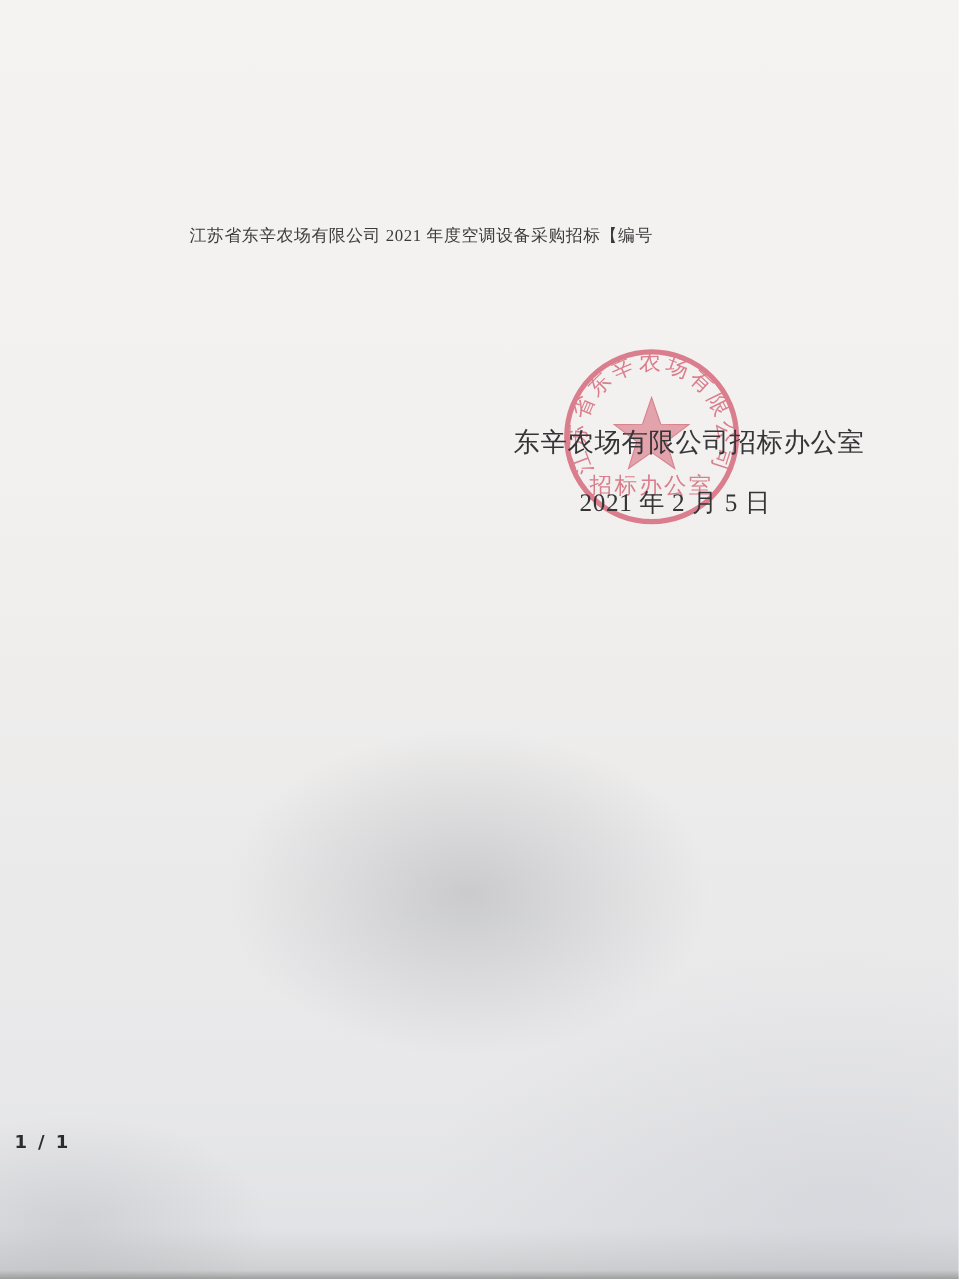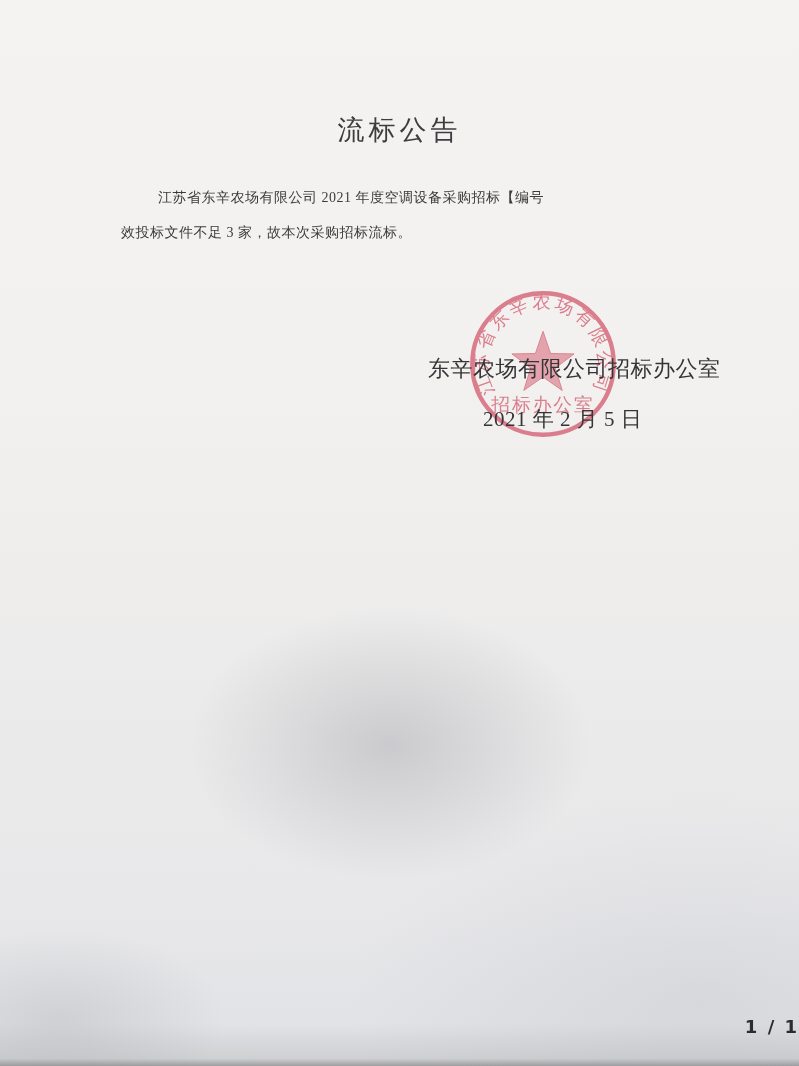--- a/index.html
+++ b/index.html
@@ -70,42 +70,40 @@
     top: 287px;
     width: 154px;
     height: 154px;
     z-index: 2;
     opacity: 0.85;
     filter: blur(0.5px);
   }
 
   .page-number {
     position: absolute;
-    top: 1016px;
+    top: 943px;
     left: 0;
     width: 100%;
-    text-align: right;
+    text-align: left;
     font-family: "DejaVu Sans", "Liberation Sans", sans-serif;
     font-weight: bold;
-    font-size: 18px;
+    font-size: 15px;
     letter-spacing: 2px;
     color: #2c2c2e;
     padding-left: 12px;
   }
 </style>
 </head>
 <body>
 
 <div class="page">
 
-  <div class="title">流标公告</div>
 
   <div class="body-text">
     <div class="body-line indent">江苏省东辛农场有限公司 2021 年度空调设备采购招标【编号</div>
-    <div class="body-line">效投标文件不足 3 家，故本次采购招标流标。</div>
   </div>
 
   <div class="seal">
     <svg width="154" height="154" viewBox="0 0 160 160" xmlns="http://www.w3.org/2000/svg">
       <defs>
         <path id="sealArc" d="M 29.8,109 A 58,58 0 1 1 130.2,109" fill="none"></path>
       </defs>
       <circle cx="80" cy="80" r="73.5" fill="none" stroke="#d66a7c" stroke-width="4.5"></circle>
       <polygon points="80,46 87.9,69.1 112.3,69.5 92.8,84.2 100,107.5 80,93.5 60,107.5 67.2,84.2 47.7,69.5 72.1,69.1" fill="#e096a1" stroke="#d4707e" stroke-width="1"></polygon>
       <text font-size="19" fill="#d66a7c" font-family="Liberation Serif, DejaVu Serif, serif">

